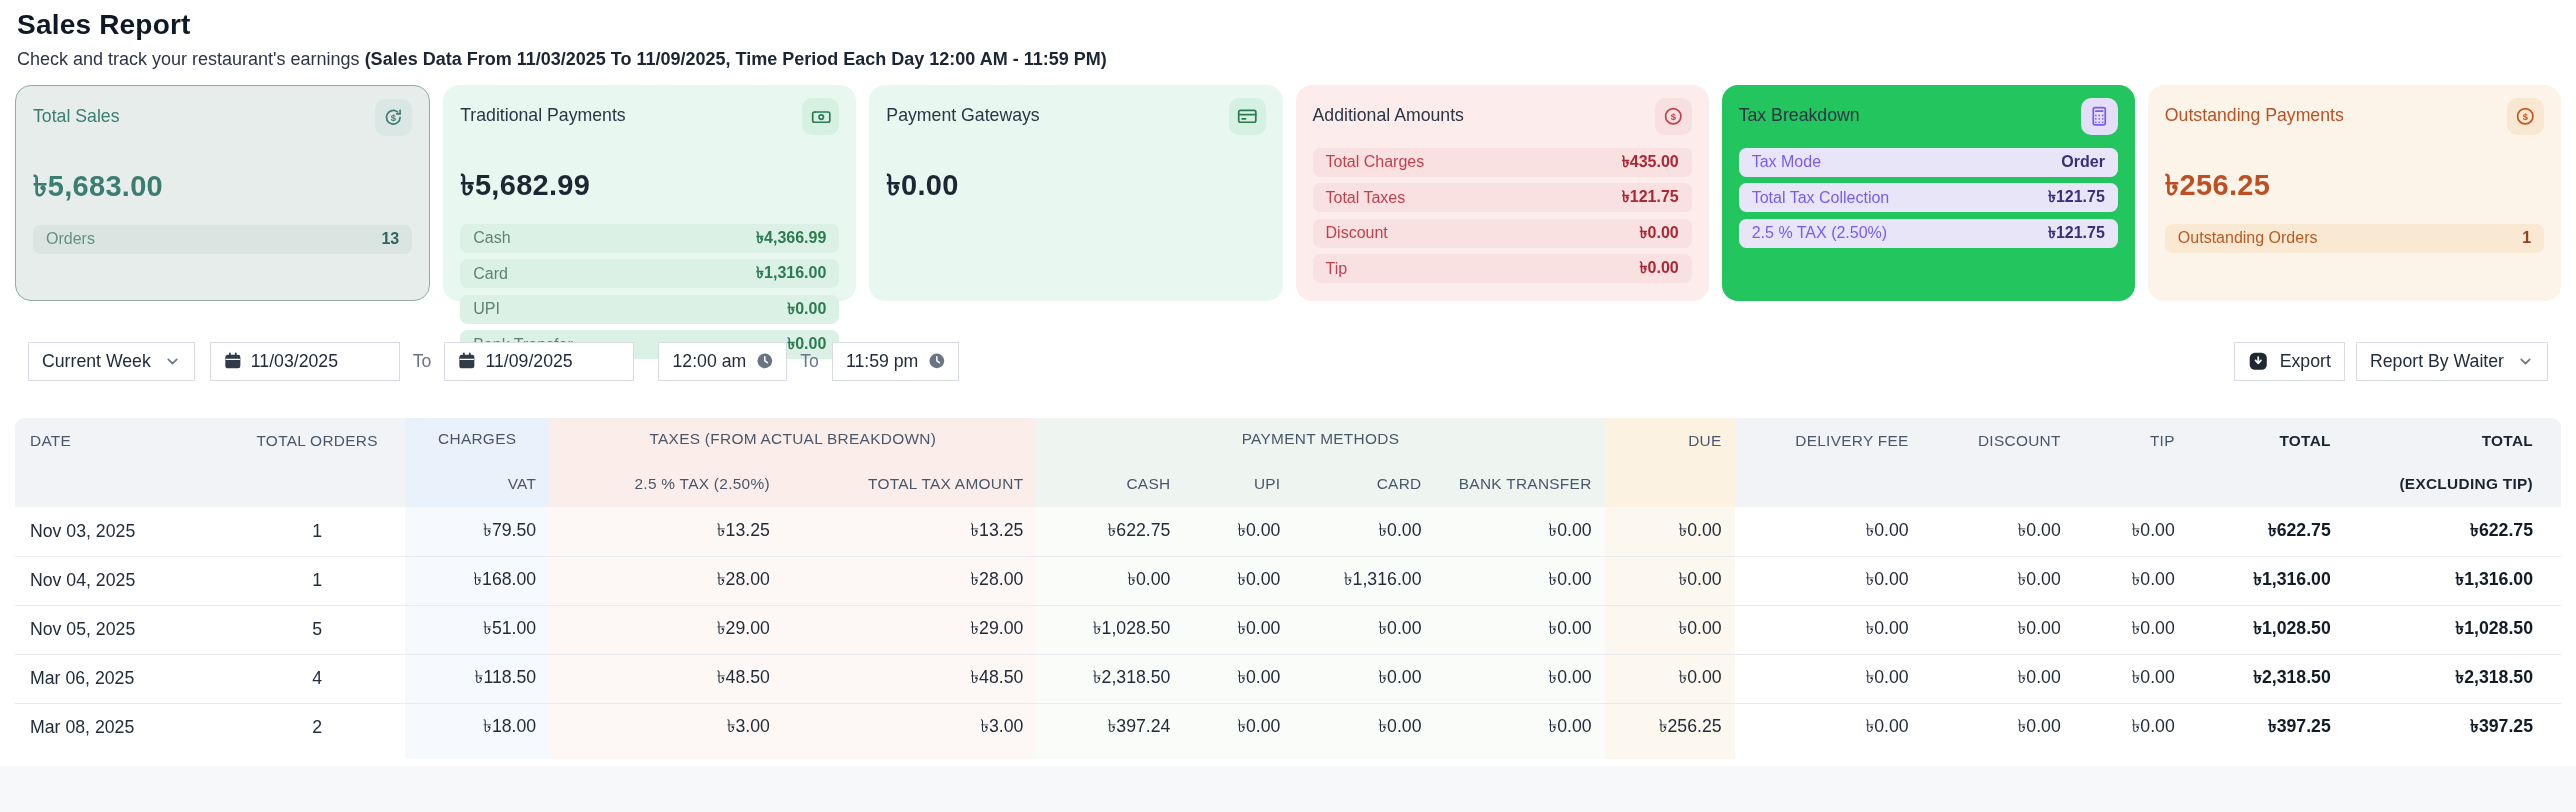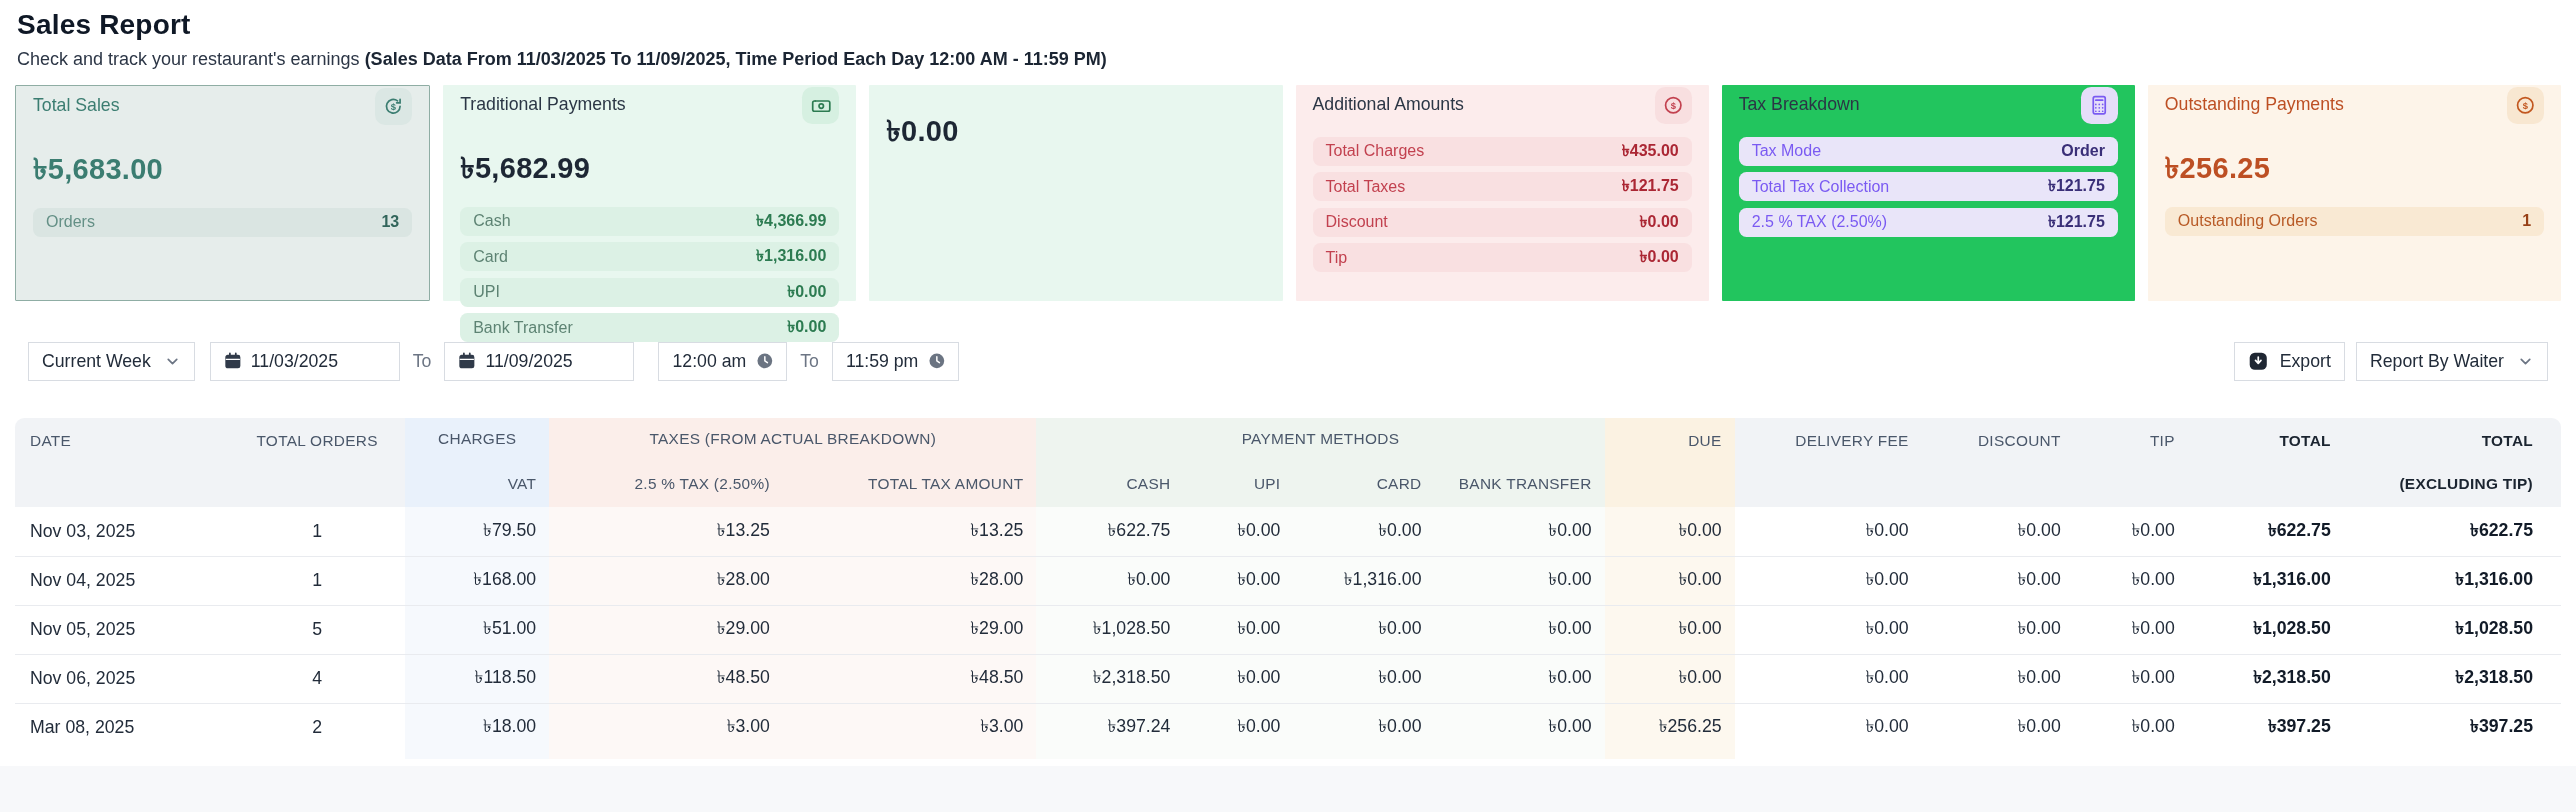--- a/index.html
+++ b/index.html
@@ -9,25 +9,25 @@
     background:#ffffff; font-family:"Liberation Sans","DejaVu Sans",sans-serif; color:#1c2533;
   }
   
   .hdr { padding:9.3px 17px 0 17px; }
   .hdr h1 { font-size:28px; font-weight:700; color:#0f1826; letter-spacing:0.2px; }
   .hdr .sub { margin-top:7.5px; font-size:18px; color:#2c3646; }
   .hdr .sub .bold { font-weight:700; color:#1b2533; }
 
   
   .cards { display:flex; gap:13px; margin:15px 15px 0 15px; }
-  .card { flex:1; height:216px; border-radius:1px; padding:2px 17px; }
+  .card { flex:1; height:216px; border-radius:16px; padding:13px 17px; }
   .card-head { display:flex; justify-content:space-between; align-items:flex-start; }
   .card-title { font-size:17.7px; margin-top:7.5px; font-weight:500; }
   .chip { width:37px; height:37px; border-radius:10.2px; display:flex; align-items:center; justify-content:center; flex:0 0 auto; }
-  .card-value { font-size:29px; font-weight:800; margin-top:21px; letter-spacing:0.3px; }
+  .card-value { font-size:29px; font-weight:800; margin-top:27px; letter-spacing:0.3px; }
   .card-rows { margin-top:13px; display:flex; flex-direction:column; gap:6.5px; }
   .card-row { height:29px; border-radius:7.5px; padding:0 13px; display:flex; justify-content:space-between; align-items:center; font-size:16px; }
   .card-row .rv { font-weight:700; }
 
   .card--sales { background:#e6edeb; border:0.9px solid #8fada4; }
   .card--sales .card-title, .card--sales .card-value { color:#3b7d71; }
   .card--sales .chip { background:#dbe7e4; }
   .card--sales .card-row { background:#dae5e2; color:#649086; }
   .card--sales .card-row .rv { color:#32655b; }
 
@@ -160,20 +160,30 @@
           <span class="rv">৳0.00</span>
         </div>
         <div class="card-row">
           <span>Bank Transfer</span>
           <span class="rv">৳0.00</span>
         </div>
       </div>
     </div>
 
     <div class="card card--mint">
+      <div class="card-head">
+        <span class="card-title">Payment Gateways</span>
+        <span class="chip">
+          <svg width="20.5" height="20.5" viewBox="0 0 24 24" fill="none" stroke="#2c7b51" stroke-width="2" stroke-linecap="round">
+            <rect x="2" y="5" width="20" height="14" rx="2"></rect>
+              <path d="M2 10h20"></path>
+              <path d="M6 15h4"></path>
+          </svg>
+        </span>
+      </div>
       <div class="card-value">৳0.00</div>
     </div>
 
     <div class="card card--rose">
       <div class="card-head">
         <span class="card-title">Additional Amounts</span>
         <span class="chip">
           <svg width="20.5" height="20.5" viewBox="0 0 24 24" fill="none" stroke="#c2414f" stroke-width="2" stroke-linecap="round">
             <circle cx="12" cy="12" r="9"></circle>
             <text x="12" y="16" font-size="11" fill="#c2414f" stroke="none" text-anchor="middle" font-weight="bold">$</text>
@@ -395,21 +405,21 @@
       <td class="t-right col-pay">৳0.00</td>
       <td class="t-right col-pay">৳0.00</td>
       <td class="t-right col-due">৳0.00</td>
       <td class="t-right">৳0.00</td>
       <td class="t-right">৳0.00</td>
       <td class="t-right">৳0.00</td>
       <td class="t-right cell-bold">৳1,028.50</td>
       <td class="t-right cell-bold pad-r-lg">৳1,028.50</td>
     </tr>
         <tr>
-      <td class="t-left c-date">Nov 06, 2025</td>
+      <td class="t-left c-date">Mar 06, 2025</td>
       <td class="t-center">4</td>
       <td class="t-right col-vat">৳118.50</td>
       <td class="t-right col-tax" style="padding-right:22.4px;">৳48.50</td>
       <td class="t-right col-tax">৳48.50</td>
       <td class="t-right col-pay">৳2,318.50</td>
       <td class="t-right col-pay">৳0.00</td>
       <td class="t-right col-pay">৳0.00</td>
       <td class="t-right col-pay">৳0.00</td>
       <td class="t-right col-due">৳0.00</td>
       <td class="t-right">৳0.00</td>

